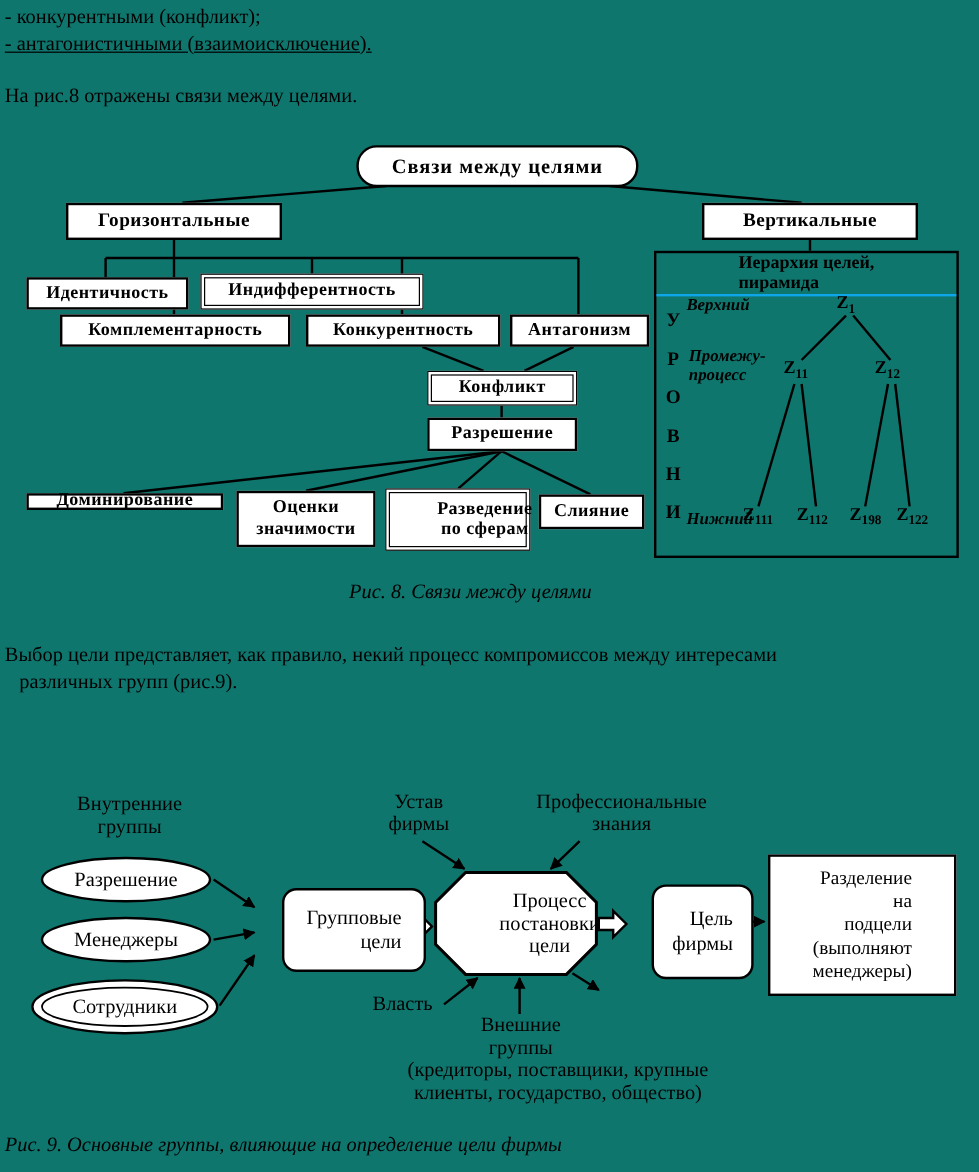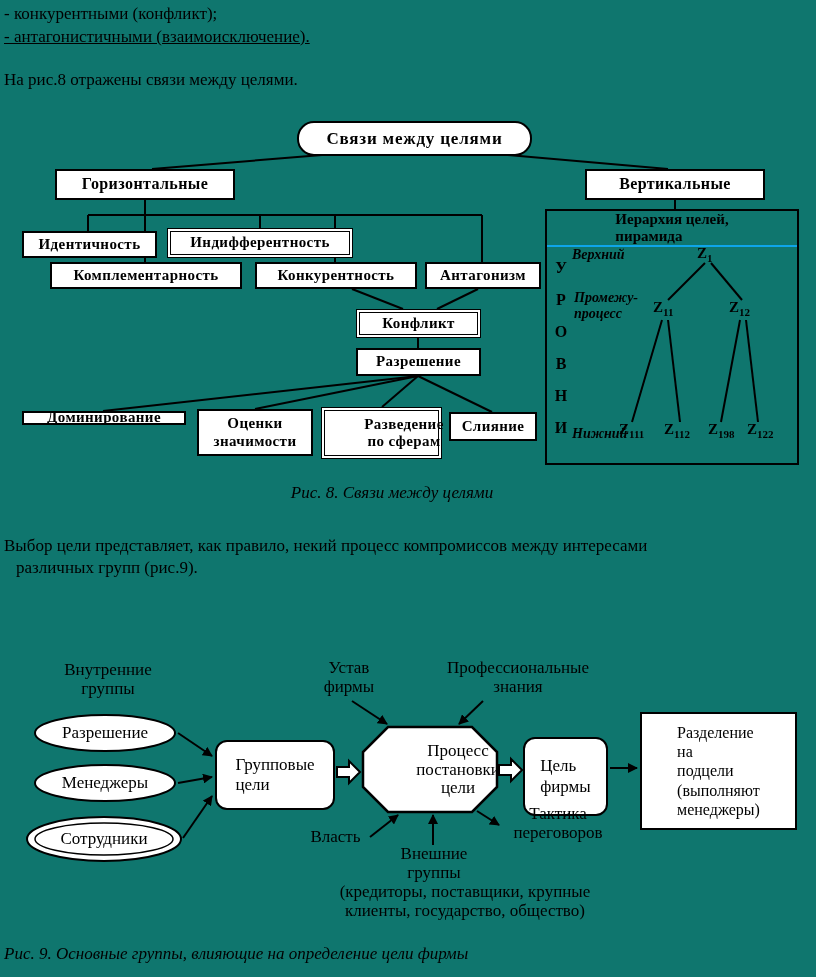--- a/index.html
+++ b/index.html
@@ -19,22 +19,22 @@
   .hier-title { position:absolute; border-bottom:2px solid #0ea5e9; display:flex; align-items:center;
                 justify-content:center; text-align:left; font-weight:bold; font-size:15px;
                 line-height:1.15; white-space:pre-line; }
   .letters { position:absolute; font-weight:bold; font-size:16px; line-height:32px;
              white-space:pre-line; text-align:center; }
   .lvl { position:absolute; font-style:italic; font-weight:bold; font-size:14px;
          line-height:1.15; white-space:pre-line; }
   .znode { position:absolute; font-weight:bold; font-size:15px; }
   .znode sub { font-size:11px; }
   .f9box { position:absolute; border:2px solid #000; background:#fff; display:flex; align-items:center;
-           justify-content:center; text-align:left; font-size:17px; line-height:1.2; white-space:pre-line; }
-  .round { border-radius:12px; }
+           justify-content:center; text-align:right; font-size:17px; line-height:1.2; white-space:pre-line; }
+  .round { border-radius:12px;margin-left:20px; }
   .f9lbl { position:absolute; display:flex; align-items:center; justify-content:center;
            text-align:center; font-size:17px; line-height:1.1; white-space:pre-line; }
   .cap { position:absolute; font-style:italic; font-size:17px; white-space:nowrap; }
   .center816 { left:0; width:784px; text-align:center;font-style:italic; }
 </style>
 </head>
 <body>
 
 <div class="page">
 
@@ -166,18 +166,16 @@
 
   <div class="f9lbl" style="left:309px; top:659px; width:80px; height:38px;">Устав
 фирмы</div>
   <div class="f9lbl" style="left:418px; top:659px; width:200px; height:38px;">Профессиональные
 знания</div>
   <div class="f9lbl" style="left:303px; top:827px; width:65px; height:20px;">Власть</div>
   <div class="f9lbl" style="left:388px; top:845px; width:92px; height:38px;">Внешние
 группы</div>
   <div class="f9lbl" style="left:295px; top:882px; width:340px; height:40px;">(кредиторы, поставщики, крупные
 клиенты, государство, общество)</div>
-  <div class="f9lbl" style="left:503px; top:805px; width:110px; height:38px;">Тактика
-переговоров</div>
 
   <div class="cap" style="left:4px; top:944px;">Рис. 9. Основные группы, влияющие на определение цели фирмы</div>
 
 </div>
 
 </body></html>

